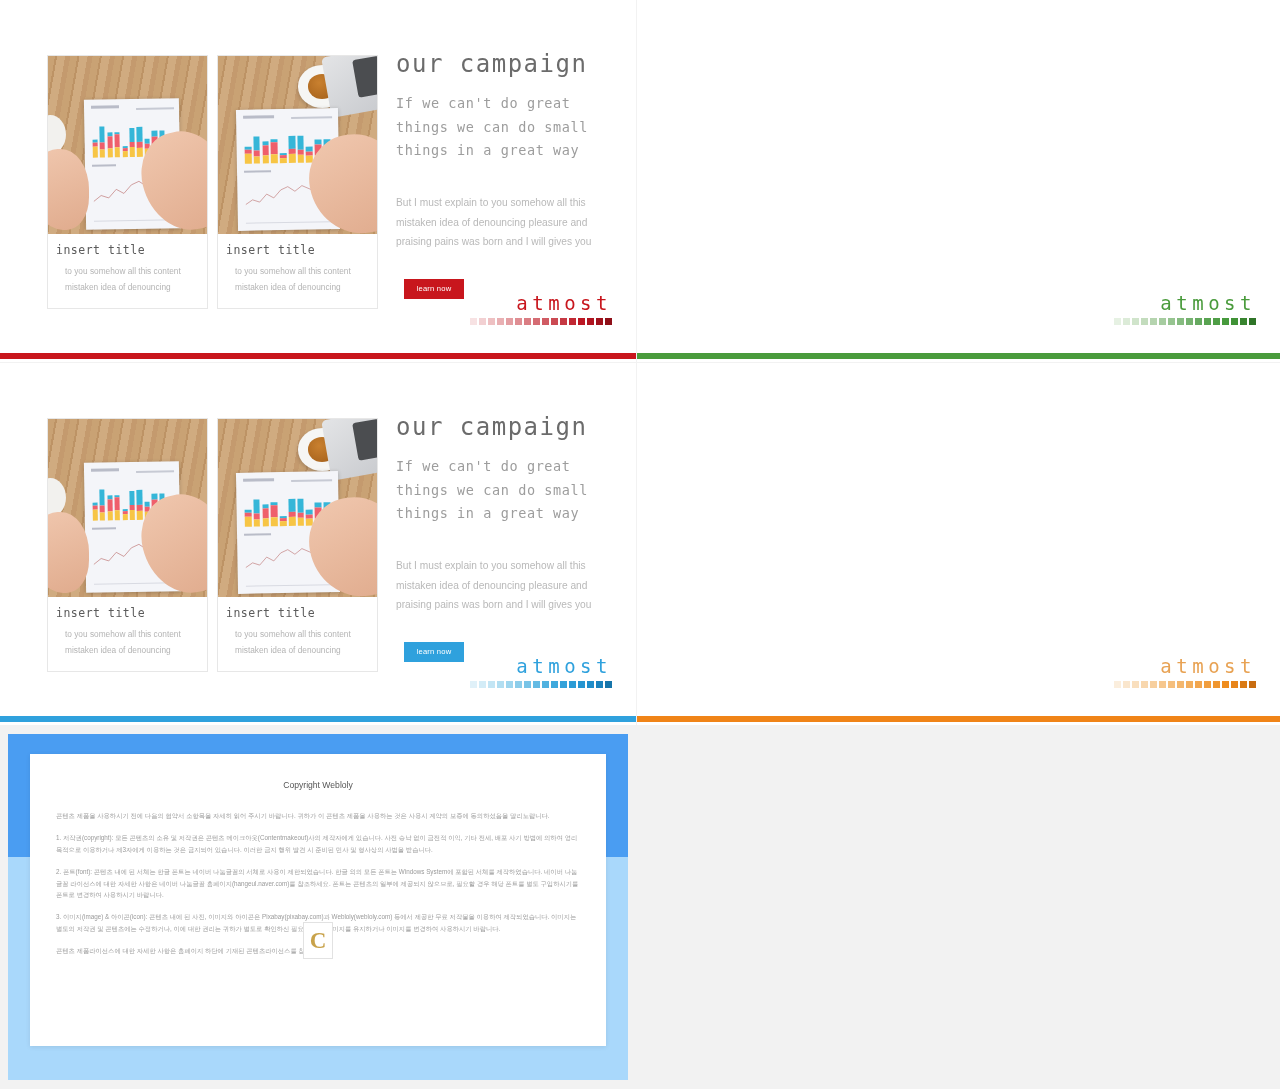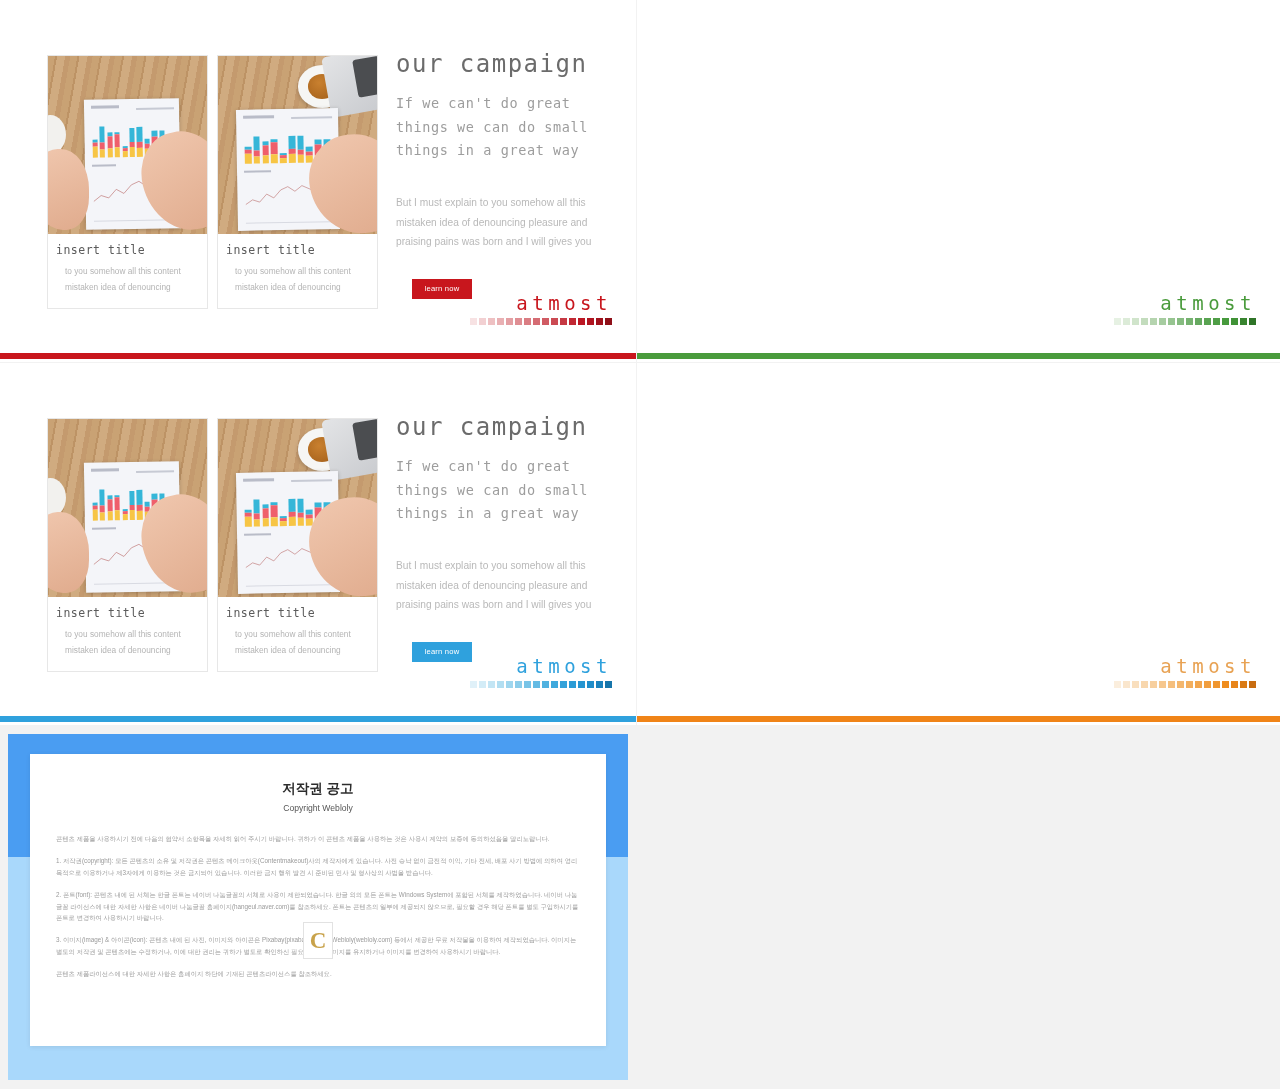--- a/index.html
+++ b/index.html
@@ -178,21 +178,21 @@
     position: absolute;
     left: 0; top: 143px;
     width: 215px;
     font-size: 10.2px;
     color: #b9b9b9;
     line-height: 19.6px;
     z-index: 1;
   }
   .learn-btn {
     position: absolute;
-    left: 16px; top: 229px;
+    left: 8px; top: 229px;
     padding: 5px 0 6px;
     width: 60px;
     text-align: center;
     font-size: 7.6px;
     color: #fff;
     letter-spacing: .2px;
     border: none;
     cursor: pointer;
   }
 
@@ -709,21 +709,20 @@
       </div>
     </div>
     <div class="accent-bar" style="background:#f08418"></div>
   </div>
 
   <div class="slide" style="background:#f2f2f2">
     <div class="cframe">
       <div class="cframe-top"></div>
       <div class="cframe-bot"></div>
       <div class="cpaper">
-        <div class="cp-title">저작권 공고</div>
         <div class="cp-sub">Copyright Webloly</div>
         <div class="cp-p">콘텐츠 제품을 사용하시기 전에 다음의 협약서 소항목을 자세히 읽어 주시기 바랍니다. 귀하가 이 콘텐츠 제품을 사용하는 것은 사용시 계약의 보증에 동의하셨음을 말리노랍니다.</div>
         <div class="cp-p">1. 저작권(copyright): 모든 콘텐츠의 소유 및 저작권은 콘텐츠 메이크아웃(Contentmakeout)사의 제작자에게 있습니다. 사전 승낙 없이 금전적 이익, 기타 전세, 배포 사기 방법에 의하여 영리 목적으로 이용하거나 제3자에게 이용하는 것은 금지되어 있습니다. 이러한 금지 행위 발견 시 준비된 민사 및 형사상의 사법을 받습니다.</div>
         <div class="cp-p">2. 폰트(font): 콘텐츠 내에 된 서체는 한글 폰트는 네이버 나눔글꼴의 서체로 사용이 제한되었습니다. 한글 외의 모든 폰트는 Windows System에 포함된 서체를 제작하였습니다. 네이버 나눔글꼴 라이선스에 대한 자세한 사항은 네이버 나눔글꼴 홈페이지(hangeul.naver.com)를 참조하세요. 폰트는 콘텐츠의 일부에 제공되지 않으므로, 필요할 경우 해당 폰트를 별도 구입하시기를 폰트로 변경하여 사용하시기 바랍니다.</div>
         <div class="cp-p">3. 이미지(image) &amp; 아이콘(icon): 콘텐츠 내에 된 사진, 이미지와 아이콘은 Pixabay(pixabay.com)과 Webloly(webloly.com) 등에서 제공한 무료 저작물을 이용하여 제작되었습니다. 이미지는 별도의 저작권 및 콘텐츠에는 수정하거나, 이에 대한 권리는 귀하가 별도로 확인하신 필요한 경우 이미지를 유지하거나 이미지를 변경하여 사용하시기 바랍니다.</div>
         <div class="cp-p">콘텐츠 제품라이선스에 대한 자세한 사항은 홈페이지 하단에 기재된 콘텐츠라이선스를 참조하세요.</div>
         <div class="cp-watermark">C</div>
       </div>
     </div>
   </div>

